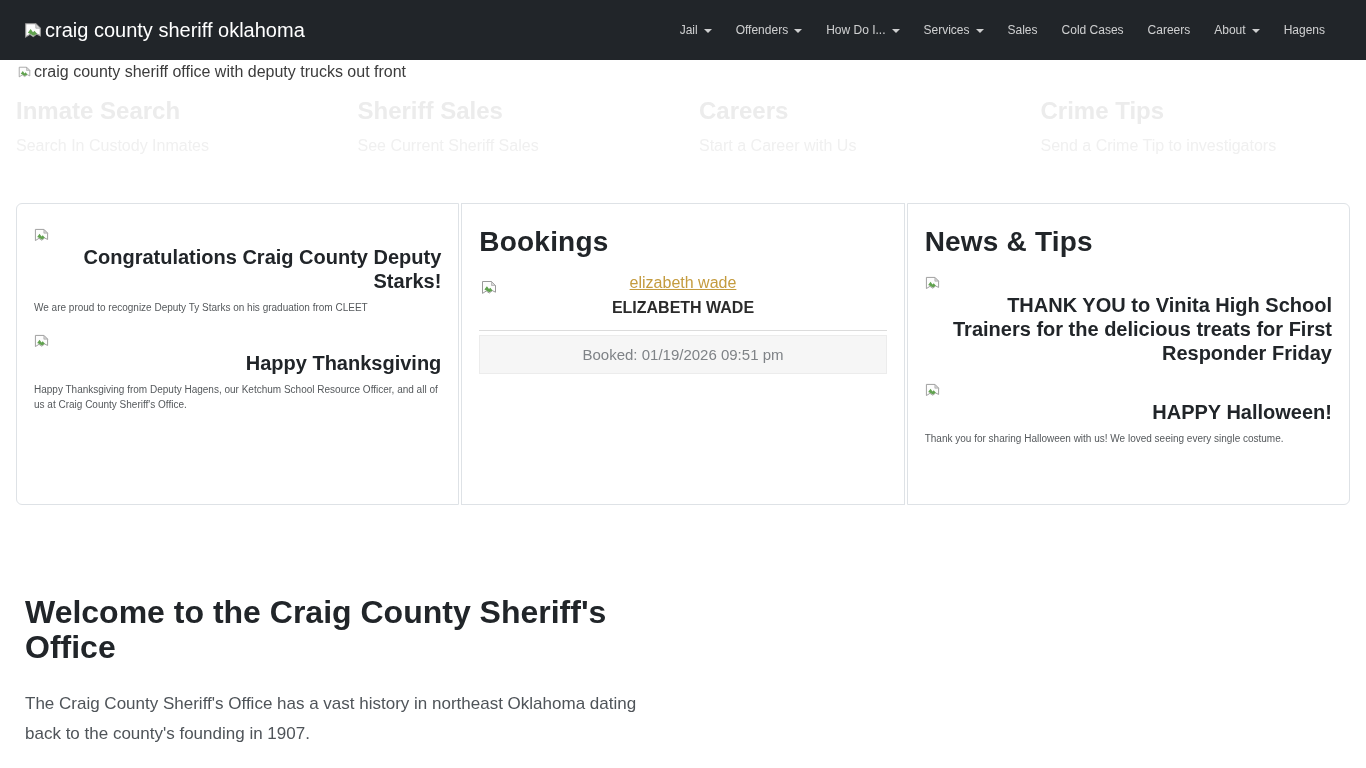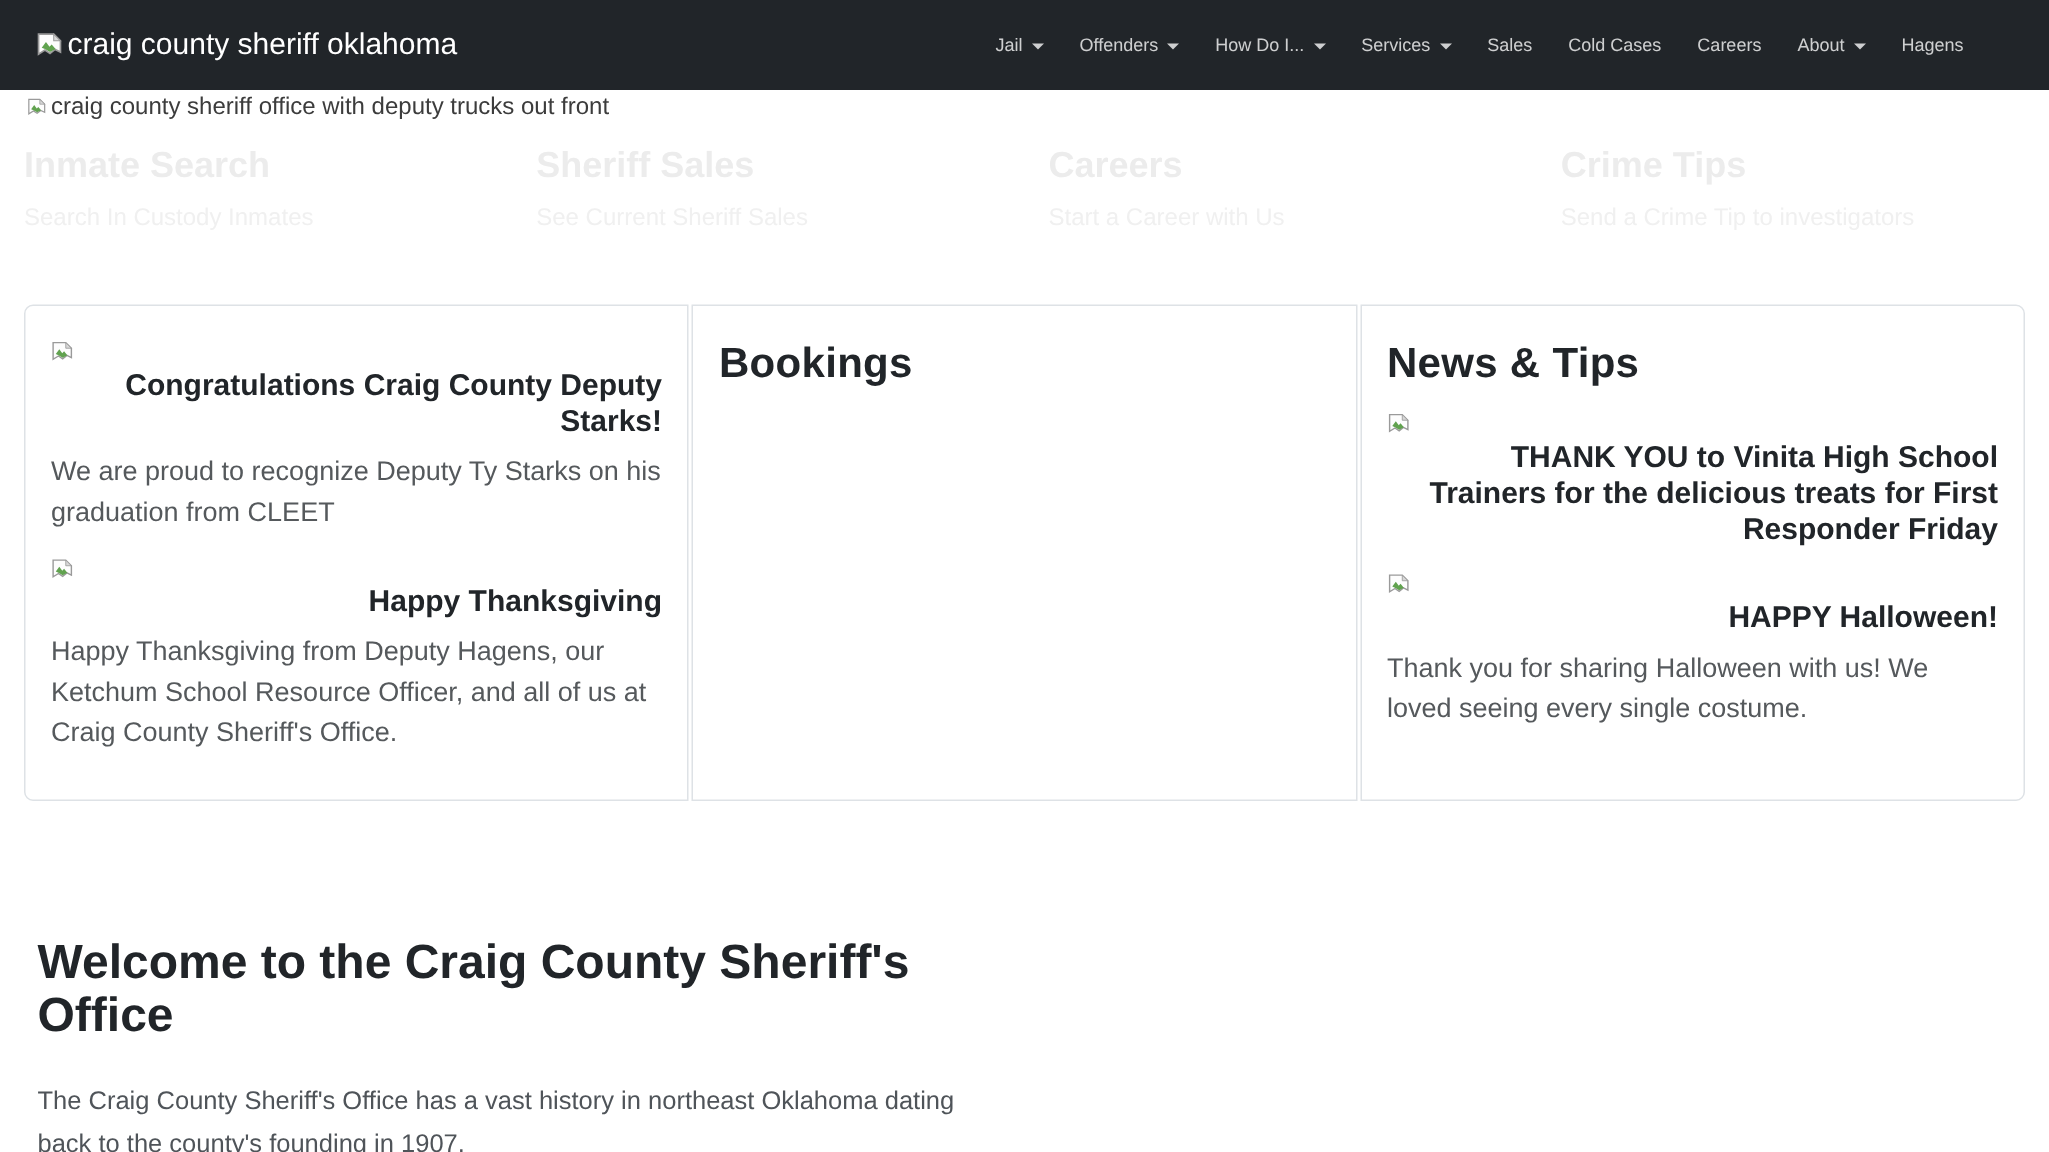--- a/index.html
+++ b/index.html
@@ -8,21 +8,21 @@
     width:1366px; height:768px; overflow:hidden;
     background:#ffffff;
     font-family:"Liberation Sans", sans-serif;
     color:#212529;
   }
 
   
   .navbar {
     height:60px; background:#212529;
     display:flex; align-items:center; justify-content:space-between;
-    padding:0 45px 0 24px;
+    padding:0 29px 0 24px;
   }
   .brand {
     display:flex; align-items:center; gap:3px;
     color:#ffffff; font-size:20px; text-decoration:none; white-space:nowrap;
   }
   .nav { display:flex; align-items:center; }
   .nav-link {
     color:rgba(255,255,255,0.78); font-size:12px; text-decoration:none;
     padding:8px 12px; display:flex; align-items:center; gap:6px; white-space:nowrap;
     cursor:pointer;
@@ -52,21 +52,21 @@
     min-height:302px; padding:22px 17px 16px;
   }
   .card + .card { margin-left:2px; }
   .card:first-child { border-radius:6px 0 0 6px; }
   .card:last-child  { border-radius:0 6px 6px 0; }
   .card-title { font-size:28px; font-weight:700; color:#212529; margin:0 0 16px; letter-spacing:.2px; }
 
   .news-item { margin-bottom:16px; }
   .news-icon { display:block; height:16px; margin-bottom:3px; }
   .news-heading { font-size:20px; font-weight:700; color:#212529; margin:0 0 8px; line-height:1.2;text-align:right; }
-  .news-body { font-size:18px; color:#55595c; line-height:1.48; margin:0; }
+  .news-body { font-size:10px; color:#55595c; line-height:1.48; margin:0; }
 
   
   .booking { position:relative; margin-top:14px; }
   .booking-img { position:absolute; left:2px; top:4px; }
   .booking-center { text-align:center; }
   .booking-link { color:#c49b3e; font-size:16px; text-decoration:underline; cursor:pointer; }
   .booking-name { font-weight:700; font-size:16px; color:#2b2b2b; margin-top:7px; }
   .booking-sep { border:0; border-top:1px solid #dcdcdc; margin:13px 0 4px; }
   .booking-footer {
     background:#f6f6f6; border:1px solid #ececec;
@@ -183,20 +183,35 @@
           <path d="M3.4 9.6 L5.9 6.2 L8 9.1 L9.3 7.7 L11.6 10.4 L8.3 12.2 L5.3 10.4 Z" fill="#61a24f"></path>
         </svg>
       </span>
       <h4 class="news-heading">Happy Thanksgiving</h4>
       <p class="news-body">Happy Thanksgiving from Deputy Hagens, our Ketchum School Resource Officer, and all of us at Craig County Sheriff's Office.</p>
     </div>
   </div>
 
   <div class="card">
     <h2 class="card-title">Bookings</h2>
+    <div class="booking">
+      <span class="booking-img">
+        <svg width="16" height="16" viewBox="0 0 16 16">
+          <path d="M1.5 1.5 L10.5 1.5 L14.5 5.5 L14.5 12.2 L11.3 10.6 L8.3 13 L5.3 11 L1.5 13.4 Z" fill="#fdfdfd" stroke="#9a9a9a" stroke-width="1"></path>
+          <path d="M10.5 1.5 L14.5 5.5 L10.5 5.5 Z" fill="#d8d8d8" stroke="#9a9a9a" stroke-width="0.6"></path>
+          <path d="M3.4 9.6 L5.9 6.2 L8 9.1 L9.3 7.7 L11.6 10.4 L8.3 12.2 L5.3 10.4 Z" fill="#61a24f"></path>
+        </svg>
+      </span>
+      <div class="booking-center">
+        <a class="booking-link">elizabeth wade</a>
+        <div class="booking-name">ELIZABETH WADE</div>
+      </div>
+      <hr class="booking-sep">
+      <div class="booking-footer">Booked: 01/19/2026 09:51 pm</div>
+    </div>
   </div>
 
   <div class="card">
     <h2 class="card-title">News &amp; Tips</h2>
     <div class="news-item">
       <span class="news-icon">
         <svg width="15" height="15" viewBox="0 0 16 16">
           <path d="M1.5 1.5 L10.5 1.5 L14.5 5.5 L14.5 12.2 L11.3 10.6 L8.3 13 L5.3 11 L1.5 13.4 Z" fill="#fdfdfd" stroke="#9a9a9a" stroke-width="1"></path>
           <path d="M10.5 1.5 L14.5 5.5 L10.5 5.5 Z" fill="#d8d8d8" stroke="#9a9a9a" stroke-width="0.6"></path>
           <path d="M3.4 9.6 L5.9 6.2 L8 9.1 L9.3 7.7 L11.6 10.4 L8.3 12.2 L5.3 10.4 Z" fill="#61a24f"></path>

